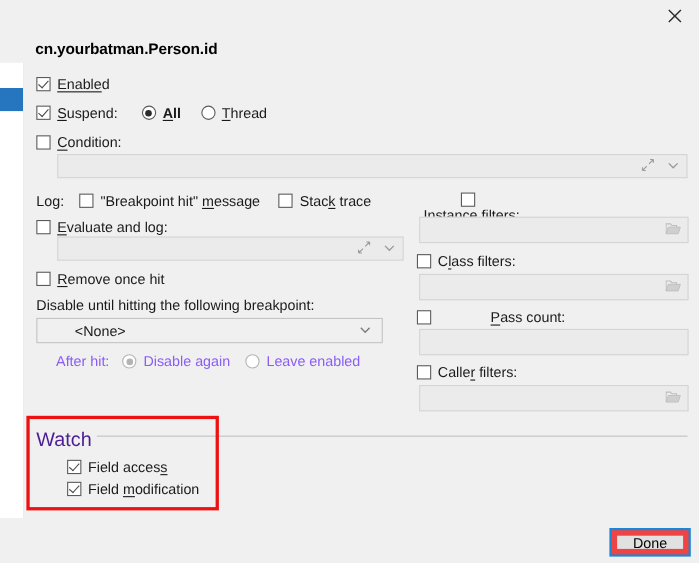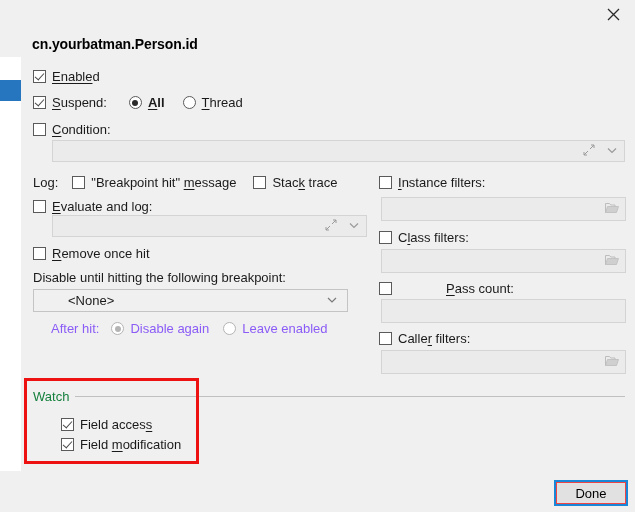--- a/index.html
+++ b/index.html
@@ -166,43 +166,43 @@
   
   #watch-group-line {
     position: absolute;
     left: 54px; top: 396px;
     width: 550px; height: 1px;
     background: #c0c0c0;
   }
   #watch-legend {
     position: absolute;
     left: 12px; top: 389px;
-    font-size: 13px;
-    color: #15803d;
+    font-size: 18px;
+    color: #4c1d95;
     background: #f0f0f0;
     padding-right: 5px;
   }
 
   
   #annotation-box {
     position: absolute;
     left: 3px; top: 378px;
     width: 175px; height: 86px;
     border: 3px solid #ee1111;
     box-sizing: border-box;
     pointer-events: none;
   }
 
   
   #done-btn {
     position: absolute;
     left: 534px; top: 481px;
     width: 72px; height: 24px;
     background: #e1e1e1;
-    border: 2px solid #ef4444;
+    border: 6px solid #ef4444;
     outline: 2px solid #1a86d8;
     outline-offset: -1px;
     box-sizing: border-box;
     display: flex;
     align-items: center;
     justify-content: center;
     font-size: 13px;
     color: #000;
     cursor: default;
   }
@@ -316,21 +316,21 @@
   </div>
 
   <div class="row" style="left:30px; top:321px;">
     <span class="dim">After hit:</span>
     <span class="rb sel disabled" style="margin-left:12px;"></span>
     <span class="lbl dim">Disable again</span>
     <span class="rb disabled" style="margin-left:14px;"></span>
     <span class="lbl dim">Leave enabled</span>
   </div>
 
-  <div class="row" style="left:358px; top:175px;">
+  <div class="row" style="left:358px; top:175px;flex-direction:column;">
     <span class="cb"></span>
     <span class="lbl"><span class="u">I</span>nstance filters:</span>
   </div>
   <div class="field" style="left:360px; top:197px; width:245px; height:24px;">
     <div class="fld-icons">
       <span>
         <svg width="14" height="12" viewBox="0 0 14 12" aria-hidden="true">
           <path d="M0.5 10.5 L2.5 4.5 L13.5 4.5 L11.5 10.5 Z" fill="#cfcfcf" stroke="#bdbdbd" stroke-width="0.8"></path>
           <path d="M0.5 10.5 L0.5 1.5 L4.5 1.5 L5.8 3 L10 3 L10 4.5" fill="none" stroke="#bdbdbd" stroke-width="1"></path>
         </svg>

